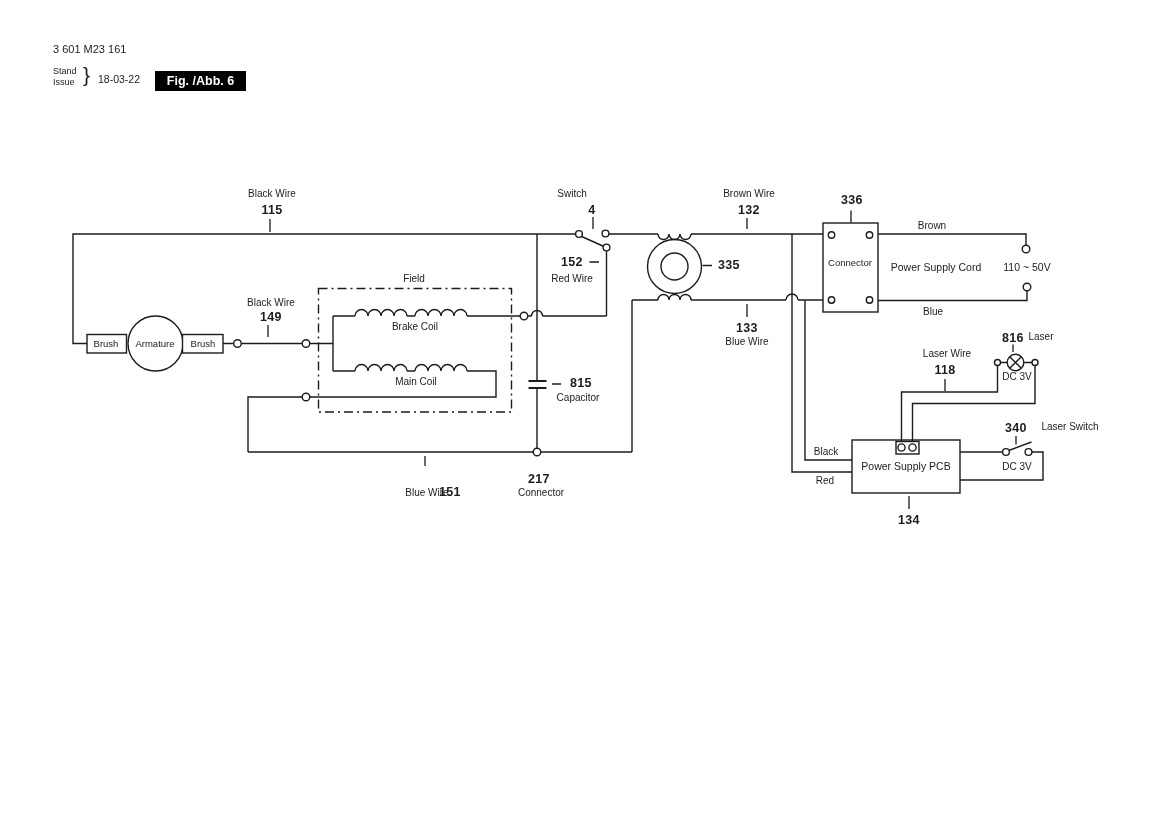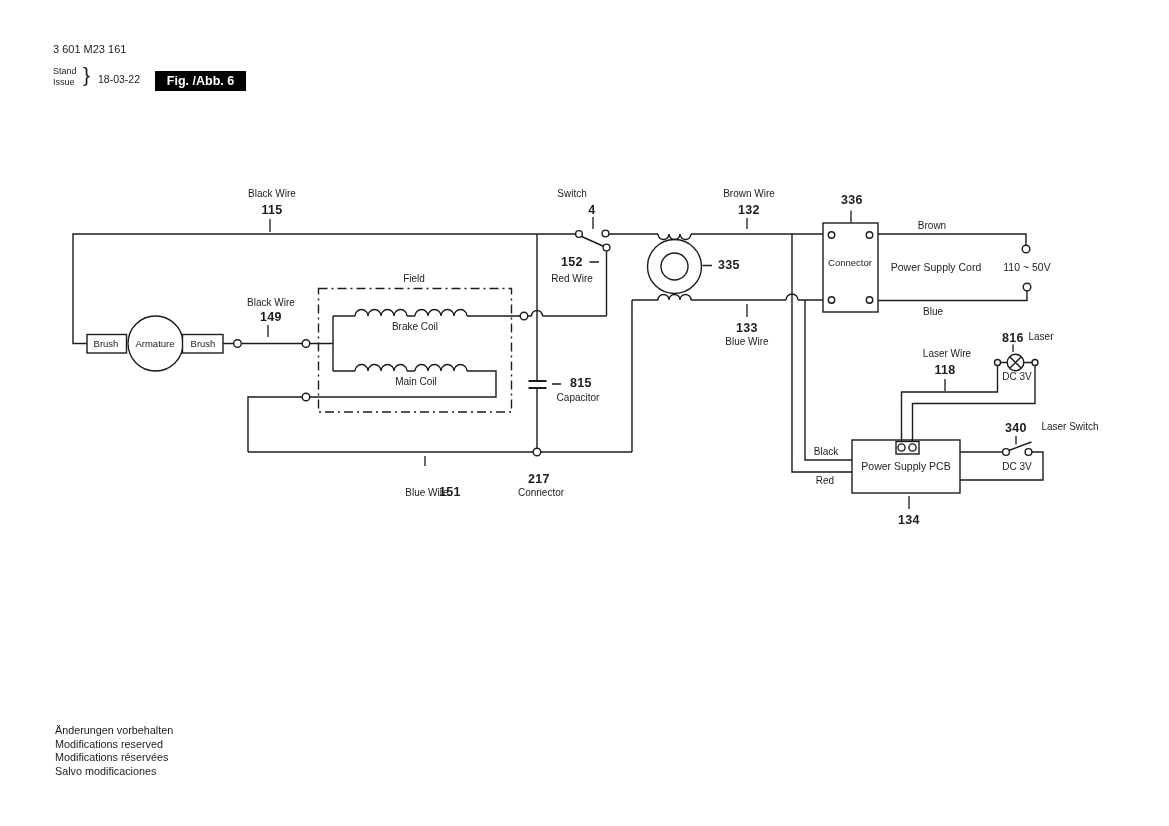--- a/index.html
+++ b/index.html
@@ -196,20 +196,14 @@
 
   <div class="lbl c num" style="left:1016px;top:428px;">340</div>
   <div class="lbl c" style="left:1070px;top:427px;">Laser Switch</div>
   <div class="lbl c" style="left:1017px;top:467px;">DC 3V</div>
 
   <div class="lbl c md" style="left:906px;top:466px;">Power Supply PCB</div>
   <div class="lbl c" style="left:826px;top:452px;">Black</div>
   <div class="lbl c" style="left:825px;top:481px;">Red</div>
   <div class="lbl c num" style="left:909px;top:520px;">134</div>
 
-  <div class="lbl" style="left:55px;top:724px;">
-    <div class="footer-line">Änderungen vorbehalten</div>
-    <div class="footer-line">Modifications reserved</div>
-    <div class="footer-line">Modifications réservées</div>
-    <div class="footer-line">Salvo modificaciones</div>
-  </div>
 
 </div>
 
 </body></html>

